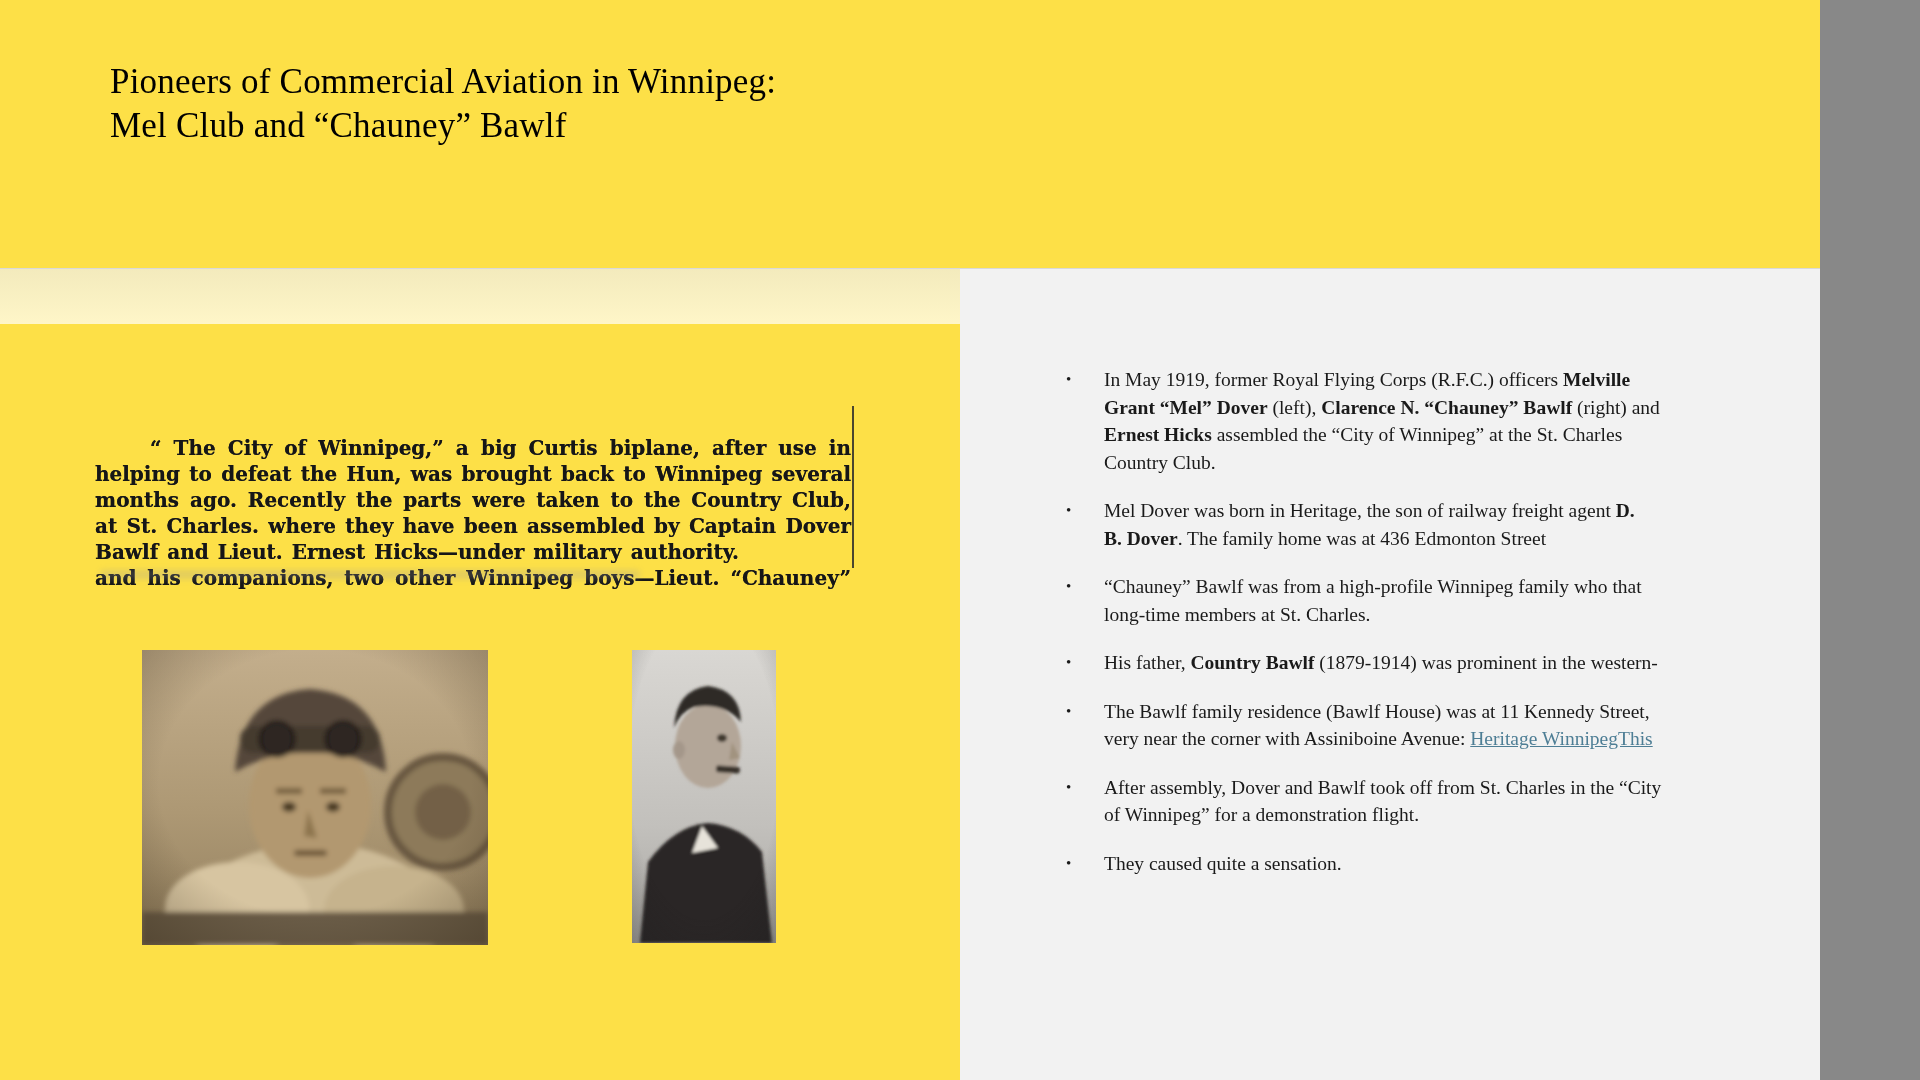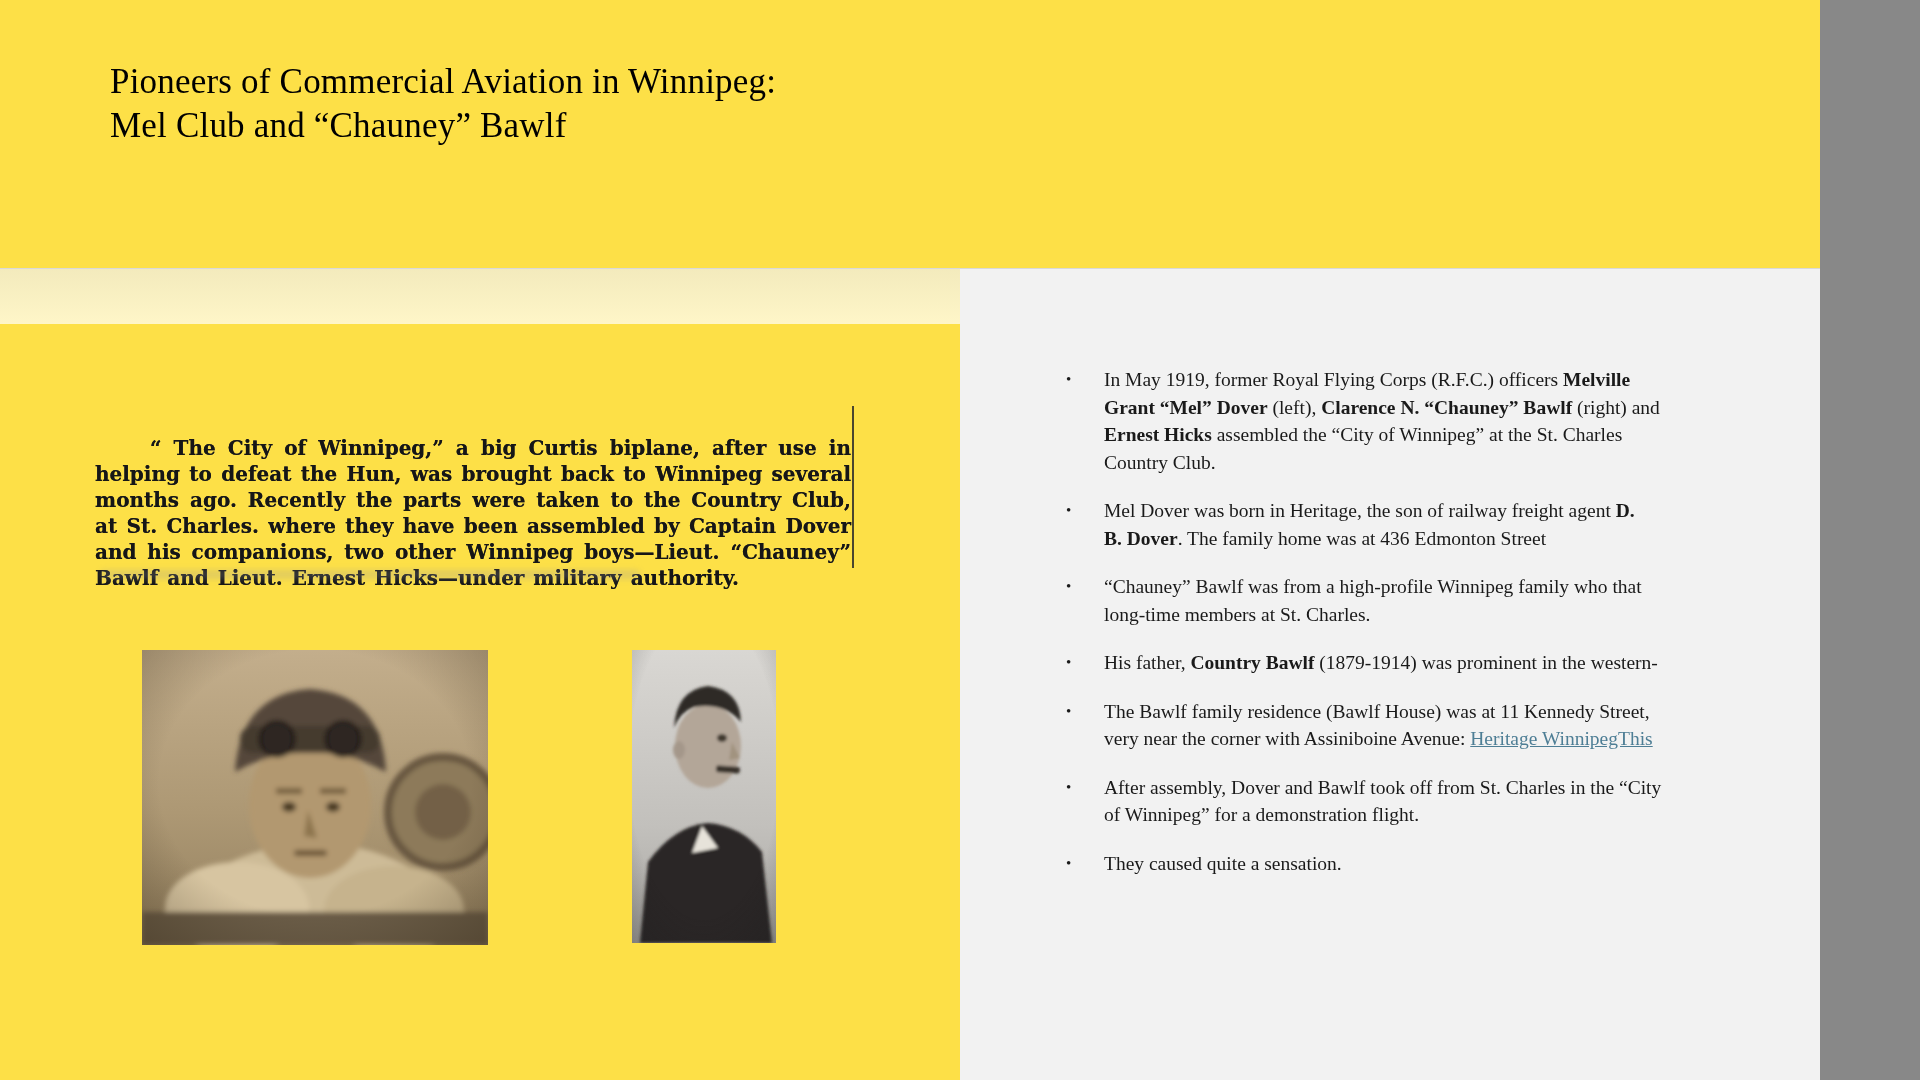--- a/index.html
+++ b/index.html
@@ -98,22 +98,22 @@
 
   <div class="divider"></div>
   <div class="left-shade"></div>
   <div class="right-panel"></div>
 
   <div class="clipping">
       <div class="clip-line first">“ The City of Winnipeg,” a big Curtis biplane, after use in</div>
       <div class="clip-line">helping to defeat the Hun, was brought back to Winnipeg several</div>
       <div class="clip-line">months ago.  Recently the parts were taken to the Country Club,</div>
       <div class="clip-line">at St. Charles. where they have been assembled by Captain Dover</div>
+      <div class="clip-line last">Bawlf and Lieut. Ernest Hicks—under military authority.</div>
       <div class="clip-line">and his companions, two other Winnipeg boys—Lieut. “Chauney”</div>
-      <div class="clip-line last">Bawlf and Lieut. Ernest Hicks—under military authority.</div>
     </div>
   <div class="clip-rule"></div>
   <div class="clip-smudge"></div>
 
   <svg class="photo photo-left" viewBox="0 0 346 295" xmlns="http://www.w3.org/2000/svg" aria-hidden="true">
     <defs>
       <linearGradient id="sepBg" x1="0" y1="0" x2="0" y2="1">
         <stop offset="0" stop-color="#c3ae8c"></stop>
         <stop offset="0.55" stop-color="#ad9874"></stop>
         <stop offset="1" stop-color="#93805f"></stop>

